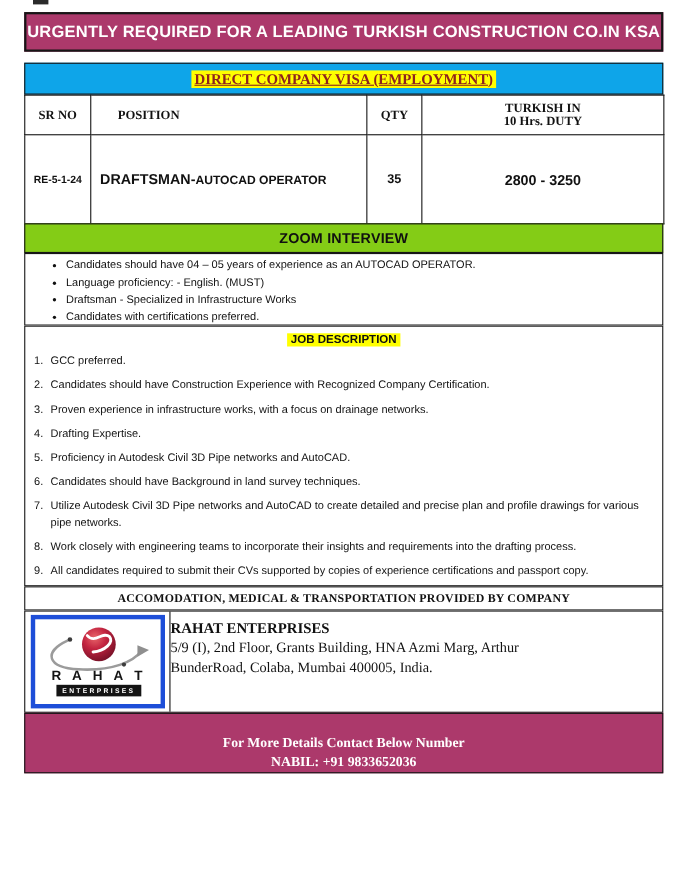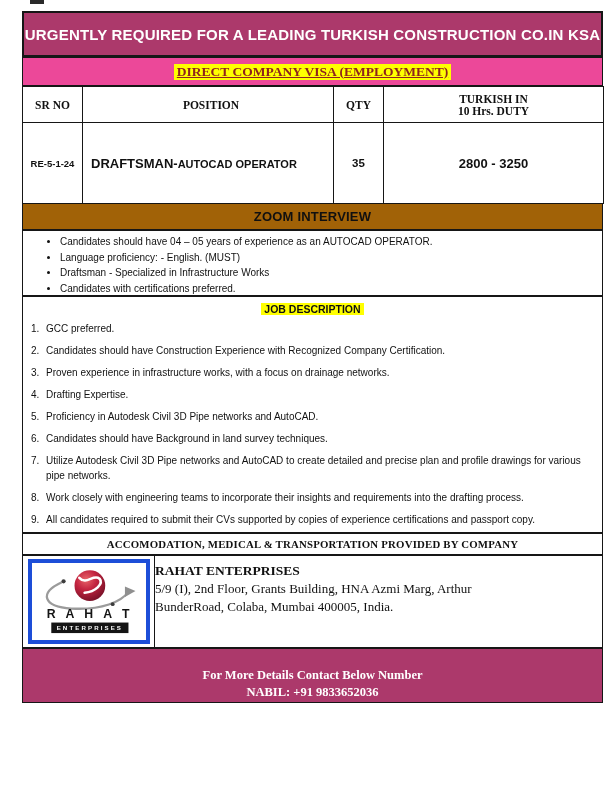--- a/index.html
+++ b/index.html
@@ -8,54 +8,54 @@
     background:#ffffff; overflow:hidden;
     font-family:"Liberation Sans", sans-serif;
     -webkit-font-smoothing:antialiased;
   }
   .sec { position:absolute; left:22px; width:581px; box-sizing:border-box; }
 
   .artifact { position:absolute; left:30px; top:0; width:14px; height:4px; background:#2a2a2a; }
 
   
   .banner {
-    top:11px; height:46px; background:#ac396b; border:2px solid #161616;
+    top:11px; height:36px; background:#ac396b; border:2px solid #161616;
     display:flex; align-items:center; justify-content:center;
     color:#ffffff; font-weight:bold; font-size:15px; letter-spacing:0.2px;
   }
 
   
   .visa-row {
-    top:57px; height:29px; background:#ec4899; border:1.5px solid #161616;
+    top:57px; height:29px; background:#0ea5e9; border:1.5px solid #161616;
     display:flex; align-items:center; justify-content:center;
   }
   .visa-row span {
     font-family:"Liberation Serif", serif; font-weight:bold; font-size:13.5px;
     color:#8e231d; background:#ffff00; text-decoration:underline; padding:0 3px;
   }
 
   
   .postable { top:86px; border-collapse:collapse; table-layout:fixed; width:581px; position:absolute; left:22px;border-radius:27px; }
   .postable th, .postable td { border:1.5px solid #161616; box-sizing:border-box; padding:0; }
   .postable th {
     font-family:"Liberation Serif", serif; font-weight:bold; font-size:11.5px; color:#111;
     height:36px; text-align:center; vertical-align:middle;
   }
-  .postable .h-pos { text-align:center; padding-left:6px; }
+  .postable .h-pos { text-align:left; padding-left:24px; }
   .postable td { height:81px; vertical-align:middle; text-align:center; color:#111; }
   .cell-sr { font-weight:bold; font-size:9.5px; }
   .cell-pos { text-align:left !important; padding-left:8px !important; font-weight:bold; }
   .cell-pos .big { font-size:13px; }
   .cell-pos .small { font-size:11px; }
   .cell-qty { font-weight:bold; font-size:11.5px; }
   .cell-sal { font-weight:bold; font-size:13px; }
 
   
   .zoomband {
-    top:203px; height:27px; background:#a16207; border:1.5px solid #161616;
+    top:203px; height:27px; background:#84cc16; border:1.5px solid #161616;
     display:flex; align-items:center; justify-content:center;
     font-weight:bold; font-size:13px; color:#101010; letter-spacing:0.2px;
   }
 
   
   .reqbox { top:230px; height:66px; border:1.5px solid #161616; background:#fff; }
   .reqbox ul { margin:3px 0 0 0; padding-left:37px; }
   .reqbox li { font-size:10px; line-height:15.5px; color:#111; }
 
   

